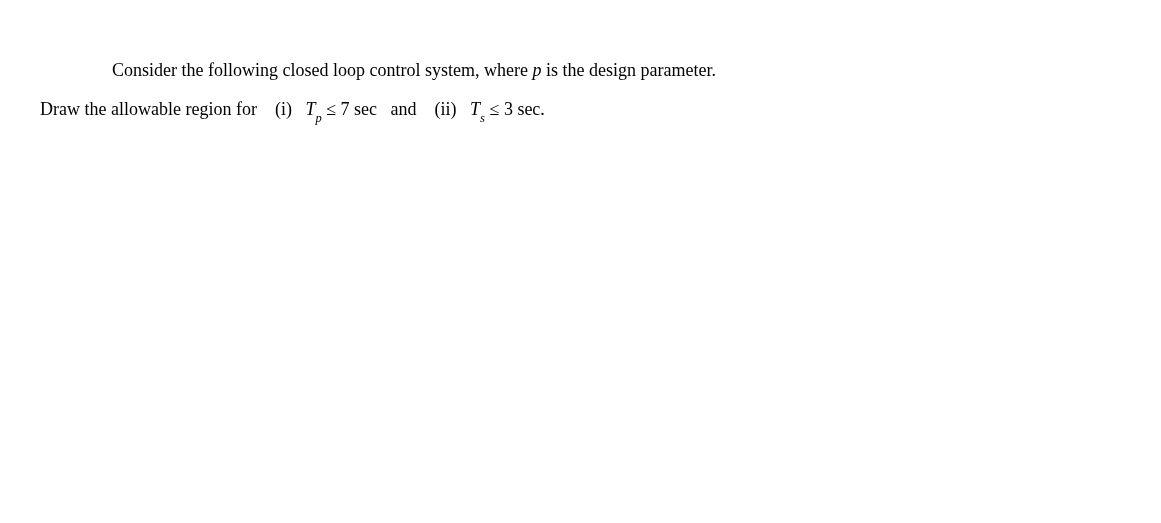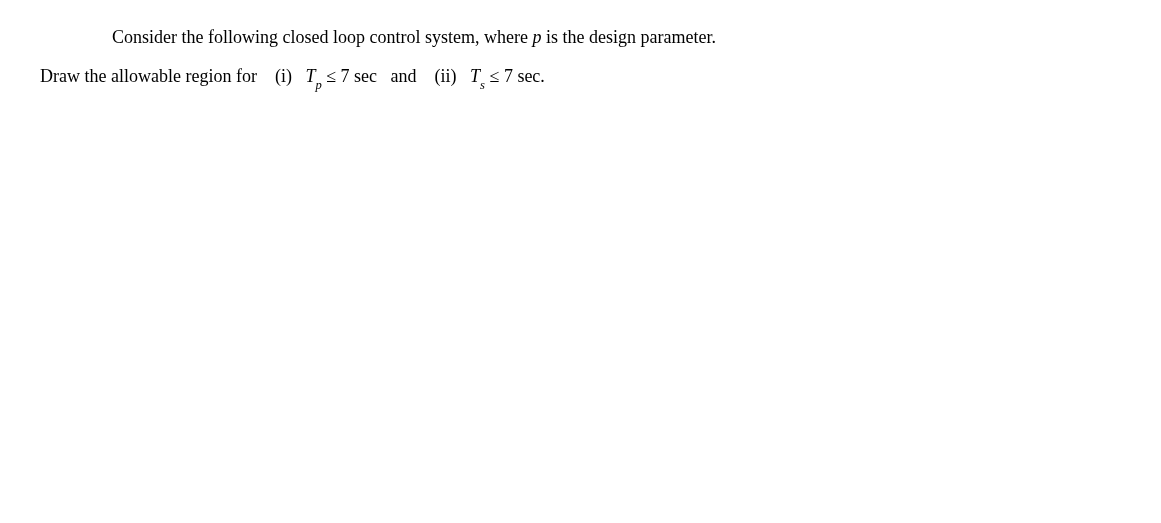--- a/index.html
+++ b/index.html
@@ -13,20 +13,21 @@
       background: #ffffff;
       font-family: 'Times New Roman', Times, serif;
       font-size: 18px;
       color: #000000;
       padding-top: 24px;
       padding-left: 40px;
     }
     .line1 {
       margin-left: 72px;
       line-height: 1.5;
+      margin-top: 33px;
     }
     .line2 {
       margin-top: 12px;
       line-height: 1.5;
     }
     .italic {
       font-style: italic;
     }
     .sub {
       font-style: italic;
@@ -37,14 +38,14 @@
     }
   </style>
 </head>
 <body>
 
 <div class="line1">
   <span>Consider the following closed loop control system, where </span><span class="italic">p</span><span> is the design parameter.</span>
 </div>
 
 <div class="line2">
-  <span>Draw the allowable region for &nbsp;&nbsp; (i) &nbsp;&nbsp;</span><span class="italic">T</span><span class="sub">p</span><span> ≤ 7 sec</span><span>&nbsp;&nbsp; and &nbsp;&nbsp; (ii) &nbsp;&nbsp;</span><span class="italic">T</span><span class="sub">s</span><span> ≤ 7 sec.</span>
+  <span>Draw the allowable region for &nbsp;&nbsp; (i) &nbsp;&nbsp;</span><span class="italic">T</span><span class="sub">p</span><span> ≤ 7 sec</span><span>&nbsp;&nbsp; and &nbsp;&nbsp; (ii) &nbsp;&nbsp;</span><span class="italic">T</span><span class="sub">s</span><span> ≤ 3 sec.</span>
 </div>
 
 </body></html>

